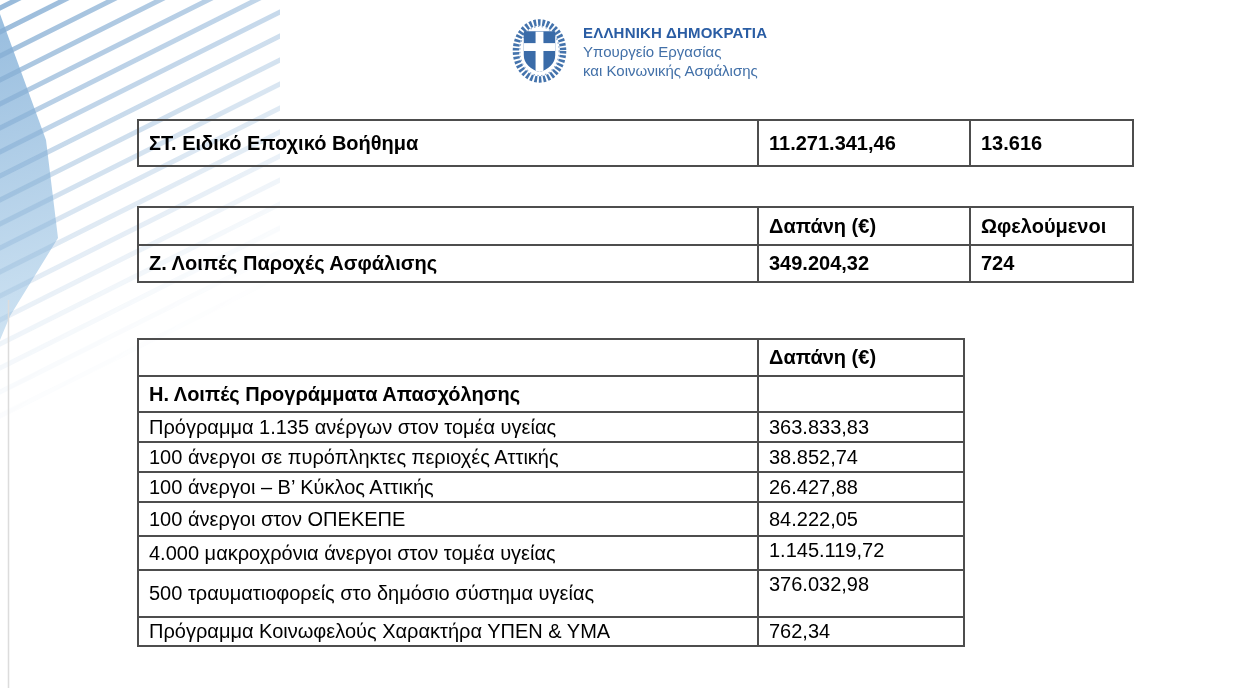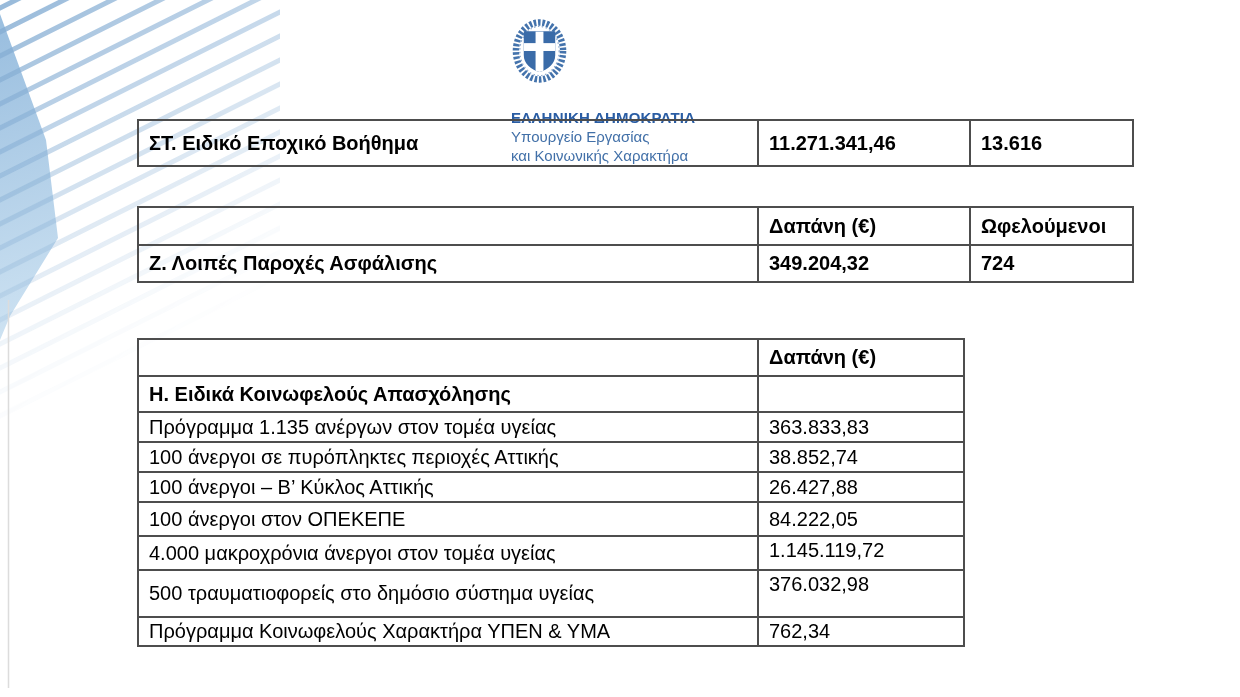--- a/index.html
+++ b/index.html
@@ -7,21 +7,21 @@
     width:1240px;height:697px;position:relative;overflow:hidden;
     background:#ffffff;
     font-family:"Liberation Sans", sans-serif;
     color:#000;
   }
   
   .deco{position:absolute;left:0;top:0;pointer-events:none;}
   
   .gov-header{
     position:absolute;left:511px;top:15px;
-    display:flex;align-items:flex-start;gap:15px;flex-direction:column;
+    display:flex;align-items:flex-start;gap:15px;
   }
   .gov-text{padding-top:8px;line-height:19px;font-size:15px;}
   .gov-text .l1{font-weight:bold;font-size:15px;letter-spacing:.2px;}
   
   table.tbl{
     position:absolute;border-collapse:collapse;table-layout:fixed;
     font-size:20px;
   }
   table.tbl td{
     border:2px solid #4d4d4d;
@@ -88,21 +88,21 @@
     <ellipse cx="29" cy="36" rx="20" ry="25" fill="none" stroke="#3a6ba8" stroke-width="1.2" stroke-dasharray="1.5 2.5" opacity="0.6"></ellipse>
     <path d="M13 16 h32 v24 c0 9 -7 14.5 -16 17.5 c-9 -3 -16 -8.5 -16 -17.5 z" fill="#3a6ba8"></path>
     <g clip-path="url(#shieldClip)">
       <rect x="25" y="16" width="8" height="43" fill="#fff"></rect>
       <rect x="13" y="28" width="32" height="8" fill="#fff"></rect>
     </g>
   </svg>
   <div class="gov-text">
     <div class="l1" style="color:#2a5da4">ΕΛΛΗΝΙΚΗ ΔΗΜΟΚΡΑΤΙΑ</div>
     <div style="color:#4270a8">Υπουργείο Εργασίας</div>
-    <div style="color:#4270a8">και Κοινωνικής Χαρακτήρα</div>
+    <div style="color:#4270a8">και Κοινωνικής Ασφάλισης</div>
   </div>
 </div>
 
 <table class="tbl t1" style="left:137px;top:119px;width:995px">
   <colgroup>
       <col style="width:620px">
       <col style="width:212px">
       <col style="width:163px">
     </colgroup>
   <tbody>
@@ -138,21 +138,21 @@
   <colgroup>
       <col style="width:620px">
       <col style="width:206px">
     </colgroup>
   <tbody>
       <tr style="height:37px">
     <td></td>
     <td class="num hdr">Δαπάνη (€)</td>
   </tr>
   <tr style="height:36px">
-    <td class="lbl bold">Η. Ειδικά Κοινωφελούς Απασχόλησης</td>
+    <td class="lbl bold">Η. Λοιπές Προγράμματα Απασχόλησης</td>
     <td class="num"></td>
   </tr>
   <tr style="height:30px">
     <td class="lbl">Πρόγραμμα 1.135 ανέργων στον τομέα υγείας</td>
     <td class="num">363.833,83</td>
   </tr>
   <tr style="height:30px">
     <td class="lbl">100 άνεργοι σε πυρόπληκτες περιοχές Αττικής</td>
     <td class="num">38.852,74</td>
   </tr>

